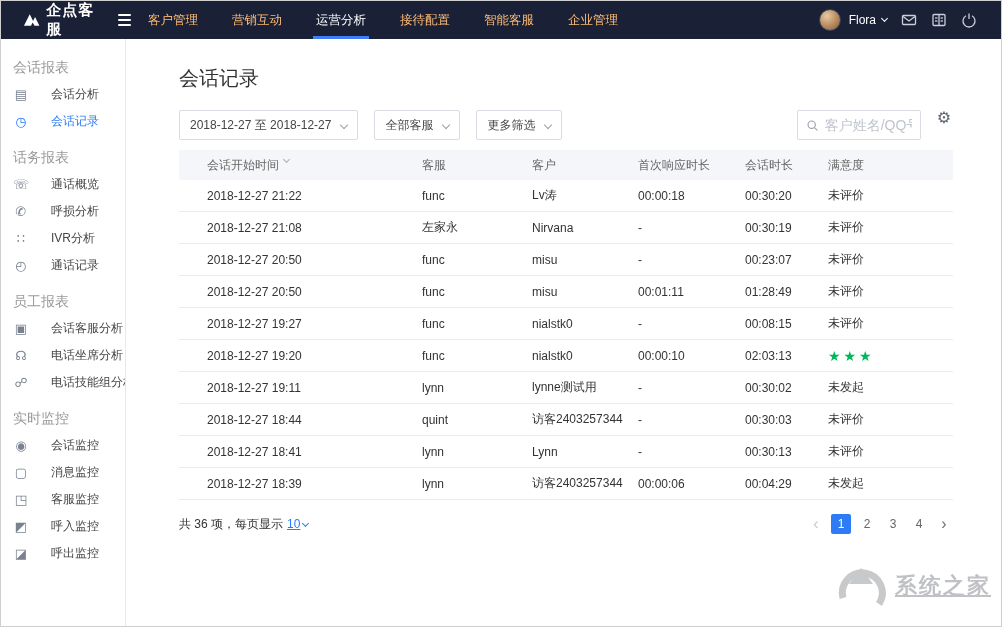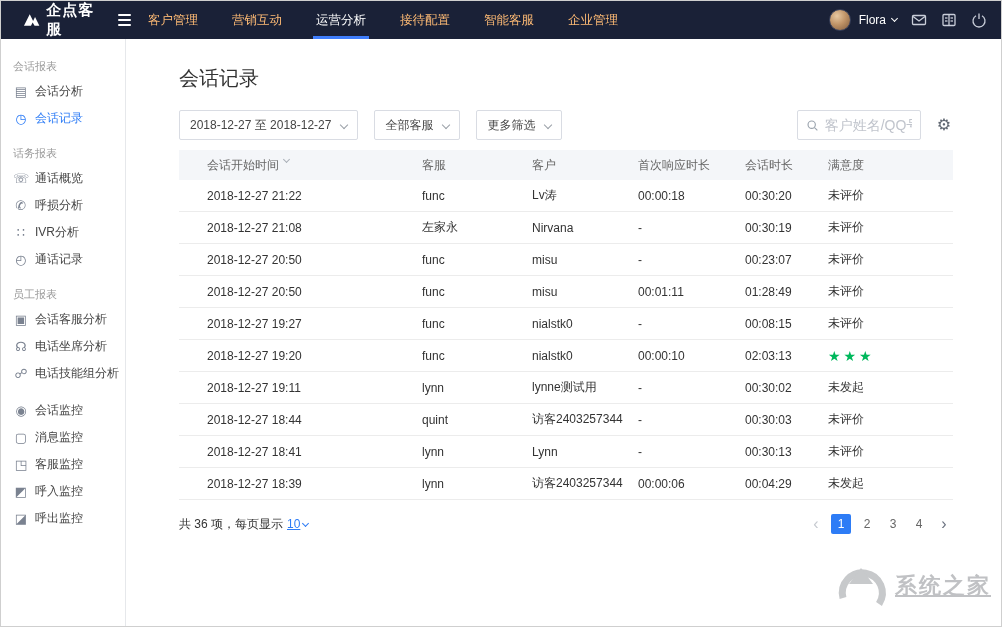--- a/index.html
+++ b/index.html
@@ -13,44 +13,44 @@
   
   .topbar { height:38px; background:#1a2137; display:flex; align-items:stretch; color:#cdd2dc; }
   .logo { display:flex; align-items:center; padding-left:22px; width:130px; flex:0 0 auto; cursor:pointer; }
   .logo-text { color:#fff; font-size:15px; font-weight:bold; margin-left:6px; letter-spacing:1px; }
   .hamburger { margin-left:10px; display:inline-flex; flex-direction:column; gap:3px; cursor:pointer; }
   .hamburger i { display:block; width:13px; height:2px; background:#fff; border-radius:1px; }
   .topnav { display:flex; align-items:stretch; flex:1 1 auto; }
   .topnav-item { position:relative; display:flex; align-items:center; padding:0 13px; margin:0 4px; color:#fdba74; cursor:pointer; font-size:12.5px; }
   .topnav-item.active { color:#fff; }
   .topnav-item.active::after { content:""; position:absolute; left:10px; right:10px; bottom:0; height:3px; background:#3f7dfb; }
-  .topbar-right { display:flex; align-items:center; padding-right:14px; gap:14px; flex:0 0 auto; }
+  .topbar-right { display:flex; align-items:center; padding-right:24px; gap:14px; flex:0 0 auto; }
   .avatar { width:22px; height:22px; border-radius:50%; background:radial-gradient(circle at 35% 30%, #e8c9a2 0%, #c09468 45%, #7e5a3c 100%); border:1px solid #3a415a; cursor:pointer; }
   .user-menu { display:flex; align-items:center; color:#fff; cursor:pointer; margin-left:-6px; }
   .chev { display:inline-block; width:6px; height:6px; border-right:1.5px solid #9aa0a8; border-bottom:1.5px solid #9aa0a8; transform:rotate(45deg); margin-left:6px; vertical-align:2px; }
   .chev.white { border-color:#fff; width:5px; height:5px; margin-top:-3px; }
   .chev.blue  { border-color:#2d7cf6; width:5px; height:5px; margin-left:3px; }
   .top-icon { width:16px; height:16px; display:inline-block; cursor:pointer; }
   .top-icon svg { width:16px; height:16px; stroke:#c9ced9; fill:none; stroke-width:1.3; }
 
   
   .body-wrap { display:flex; height:589px; }
   .sidebar { width:125px; flex:0 0 auto; border-right:1px solid #e6e8eb; padding-top:16px; overflow:hidden; background:#fff; }
   .side-section { margin-bottom:10px; }
-  .side-title { color:#999; font-size:11px; padding:4px 0 4px 12px; }
+  .side-title { color:#999; font-size:14px; padding:4px 0 4px 12px; }
   .side-item { display:flex; align-items:center; height:27px; padding-left:12px; color:#454545; cursor:pointer; }
   .side-item.active { color:#2d7cf6; }
   .side-item.active .side-icon { color:#2d7cf6; }
   .side-icon { width:16px; font-size:13px; color:#7a8290; margin-right:6px; text-align:center; flex:0 0 auto; }
-  .side-label { font-size:12px; white-space:nowrap; }
+  .side-label { font-size:12px; white-space:nowrap;margin-left:16px; }
 
   
   .main { flex:1 1 auto; padding:26px 50px 0 53px; overflow:hidden; }
   .page-title { font-size:20px; font-weight:500; color:#333; margin-bottom:18px; }
-  .filters { display:flex; align-items:center; gap:16px; margin-bottom:10px; }
+  .filters { display:flex; align-items:flex-start; gap:16px; margin-bottom:10px; }
   .select { display:flex; align-items:center; height:30px; border:1px solid #d9dce3; border-radius:2px; padding:0 10px; color:#454545; cursor:pointer; background:#fff; }
   .select .chev { margin-left:10px; }
   .search-box { margin-left:auto; display:flex; align-items:center; width:124px; height:30px; border:1px solid #d9dce3; border-radius:2px; padding:0 8px; background:#fff; }
   .search-box svg { width:13px; height:13px; stroke:#9aa3ad; fill:none; stroke-width:1.4; flex:0 0 auto; }
   .search-box input { border:none; outline:none; width:100%; margin-left:6px; font-size:14px; color:#000000; font-family:inherit; }
   .search-box input::placeholder { color:#c0c4cc; }
   .gear { font-size:16px; color:#5f6670; cursor:pointer; line-height:1; }
 
   
   .table { width:774px; }
@@ -208,20 +208,21 @@
 
   <div class="side-item">
     <span class="side-icon">☍</span>
     <span class="side-label">电话技能组分析</span>
   </div>
 </div>
   </div>
 
 
   <div class="side-section">
+    <div class="side-title">实时监控</div>
     <div>
   <div class="side-item">
     <span class="side-icon">◉</span>
     <span class="side-label">会话监控</span>
   </div>
 
   <div class="side-item">
     <span class="side-icon">▢</span>
     <span class="side-label">消息监控</span>
   </div>

